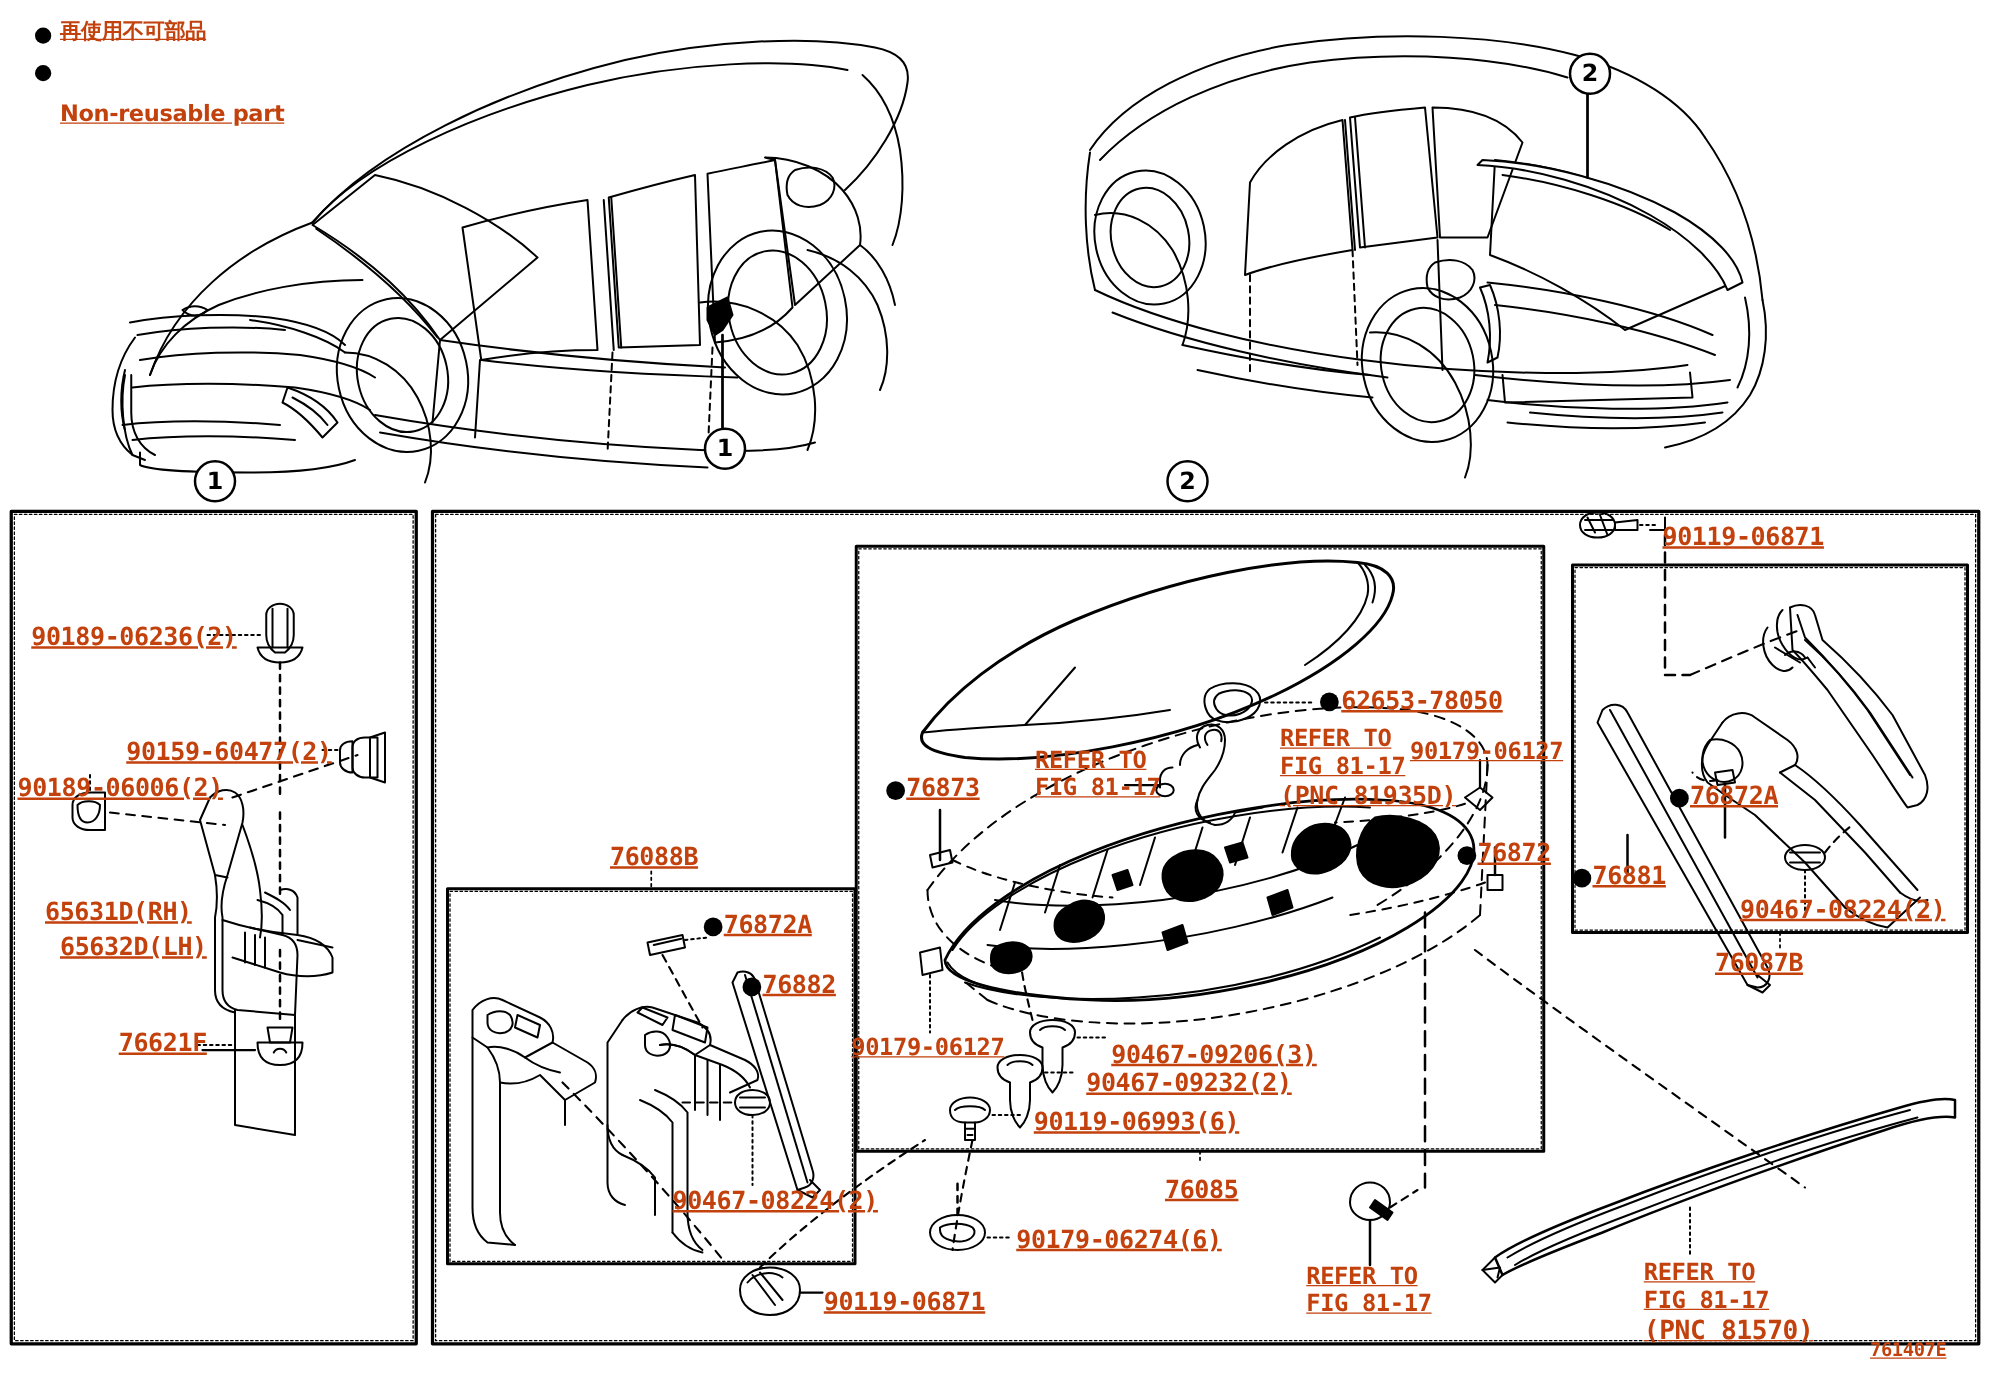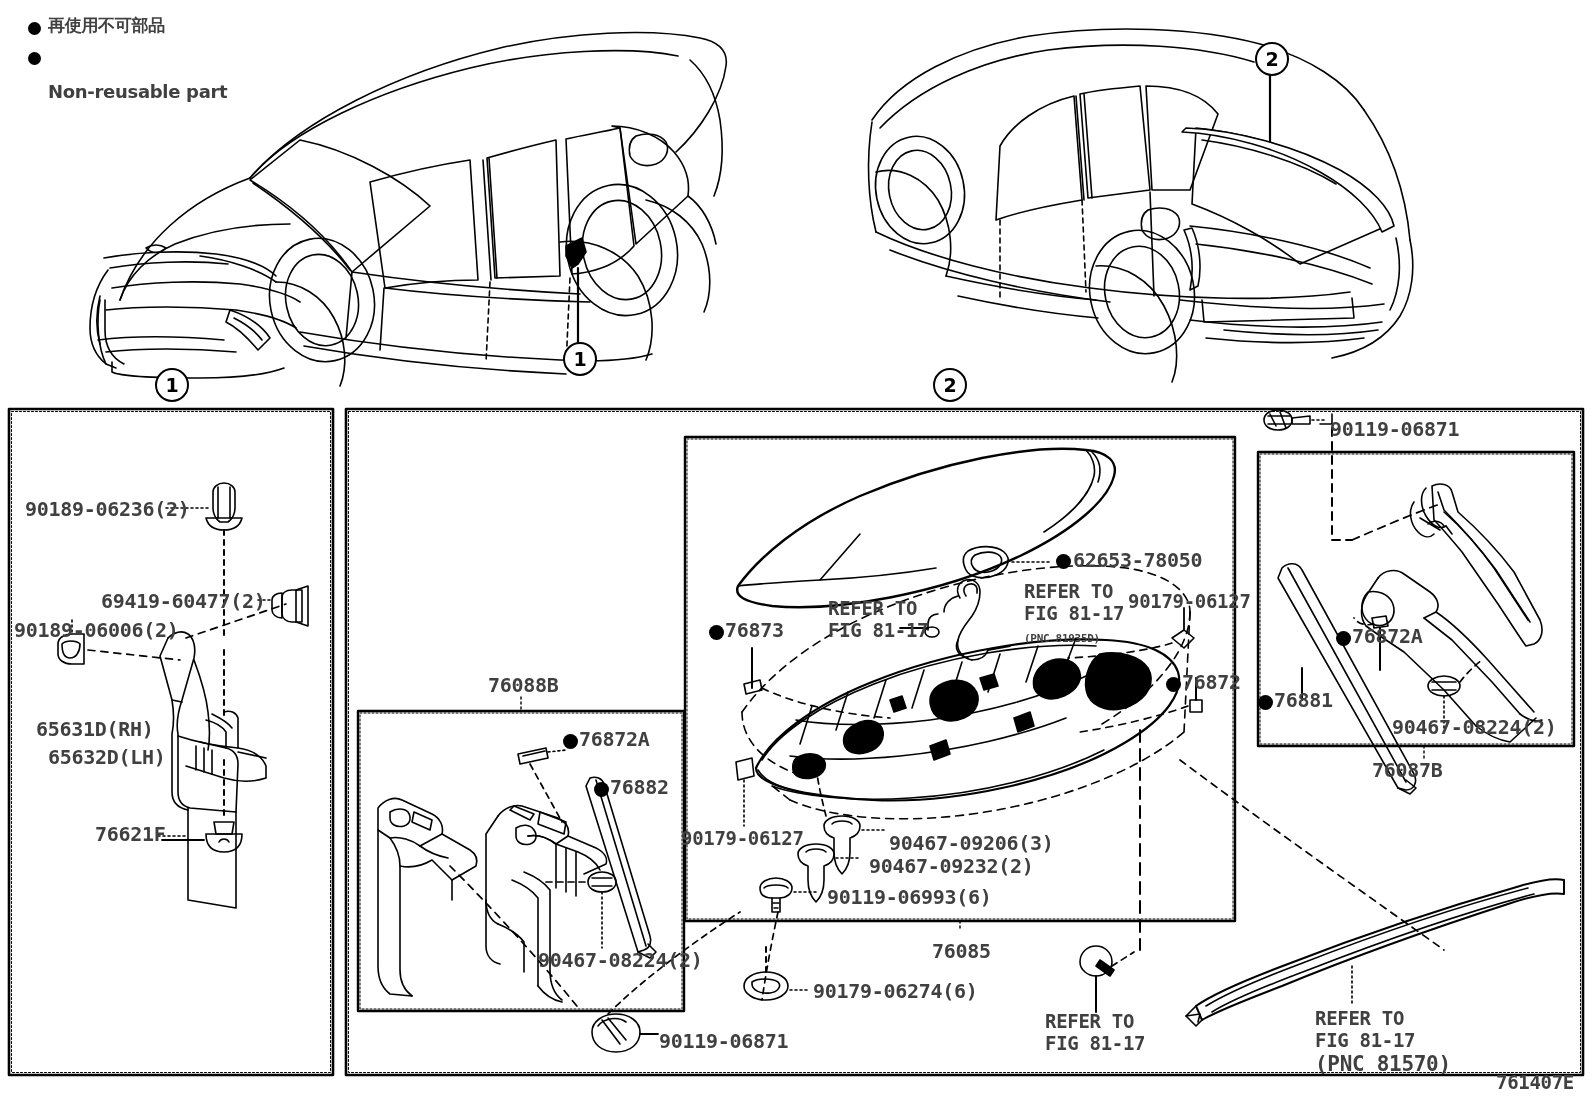--- a/index.html
+++ b/index.html
@@ -1,27 +1,27 @@
 <!DOCTYPE html>
 <html><head>
 <meta charset="utf-8">
 <style>
   html,body{margin:0;padding:0;background:#ffffff;}
   body{width:1592px;height:1099px;position:relative;overflow:hidden;
        font-family:"DejaVu Sans Mono","Liberation Mono",monospace;color:#000;}
   .root{position:absolute;left:0;top:0;width:1592px;height:1099px;}
   svg{position:absolute;left:0;top:0;width:1592px;height:1099px;overflow:visible;}
   .txt{position:absolute;white-space:pre;font-family:"DejaVu Sans Mono","Liberation Mono",monospace;
-       font-weight:bold;color:#404040;line-height:1.12;letter-spacing:-0.3px;}
+       font-weight:bold;color:#c2410c;line-height:1.12;letter-spacing:-0.3px;text-decoration:underline;}
   .pn{font-size:20px;}
   .pn-s{font-size:19px;}
   .ref{font-size:19px;line-height:1.15;}
   .jp{font-size:17px;font-family:"DejaVu Sans","Liberation Sans",sans-serif;font-weight:bold;}
   .en{font-size:18px;font-family:"DejaVu Sans","Liberation Sans",sans-serif;font-weight:bold;margin-top:37px;}
-  .code{font-size:19px;}
+  .code{font-size:15px;}
   .bullet{position:absolute;width:15px;height:15px;border-radius:50%;background:#000;}
   .legbul{position:absolute;width:13px;height:13px;border-radius:50%;background:#000;}
   .circnum{position:absolute;width:30px;height:30px;border:2.2px solid #000;border-radius:50%;
            display:flex;align-items:center;justify-content:center;font-size:19px;font-weight:bold;
            font-family:"DejaVu Sans","Liberation Sans",sans-serif;background:#fff;}
 </style>
 </head>
 <body>
 
 <div class="root">
@@ -466,39 +466,39 @@
   <div class="txt jp" style="left:48px;top:16px;">再使用不可部品</div>
   <div class="legbul" style="left:28px;top:52px;"></div>
   <div class="txt en" style="left:48px;top:45px;">Non-reusable part</div>
 
   <div class="circnum" style="left:563px;top:342px;">1</div>
   <div class="circnum" style="left:155px;top:368px;">1</div>
   <div class="circnum" style="left:1255px;top:42px;">2</div>
   <div class="circnum" style="left:933px;top:368px;">2</div>
 
   <div class="txt pn" style="left:25px;top:498px;">90189-06236(2)</div>
-  <div class="txt pn" style="left:101px;top:590px;">69419-60477(2)</div>
+  <div class="txt pn" style="left:101px;top:590px;">90159-60477(2)</div>
   <div class="txt pn" style="left:14px;top:619px;">90189-06006(2)</div>
   <div class="txt pn" style="left:36px;top:718px;">65631D(RH)</div>
   <div class="txt pn" style="left:48px;top:746px;">65632D(LH)</div>
   <div class="txt pn" style="left:95px;top:823px;">76621F</div>
 
   <div class="txt pn" style="left:488px;top:674px;">76088B</div>
   <div class="bullet" style="left:563px;top:734px;"></div>
   <div class="txt pn" style="left:579px;top:728px;">76872A</div>
   <div class="bullet" style="left:594px;top:782px;"></div>
   <div class="txt pn" style="left:610px;top:776px;">76882</div>
   <div class="txt pn" style="left:538px;top:949px;">90467-08224(2)</div>
 
   <div class="bullet" style="left:1056px;top:554px;"></div>
   <div class="txt pn" style="left:1073px;top:549px;text-align:center;">62653-78050</div>
 
   <div class="txt ref" style="left:828px;top:598px;"><span>REFER TO</span><br><span>FIG 81-17</span></div>
 
-  <div class="txt ref" style="left:1024px;top:581px;"><span>REFER TO</span><br><span>FIG 81-17</span><br><span style="font-size:11px">(PNC 81935D)</span></div>
+  <div class="txt ref" style="left:1024px;top:581px;"><span>REFER TO</span><br><span>FIG 81-17</span><br><span style="font-size:20px">(PNC 81935D)</span></div>
 
   <div class="txt pn-s" style="left:1128px;top:591px;">90179-06127</div>
 
   <div class="bullet" style="left:709px;top:625px;"></div>
   <div class="txt pn" style="left:725px;top:619px;">76873</div>
 
   <div class="bullet" style="left:1166px;top:677px;"></div>
   <div class="txt pn" style="left:1182px;top:671px;">76872</div>
 
   <div class="txt pn-s" style="left:681px;top:828px;">90179-06127</div>

